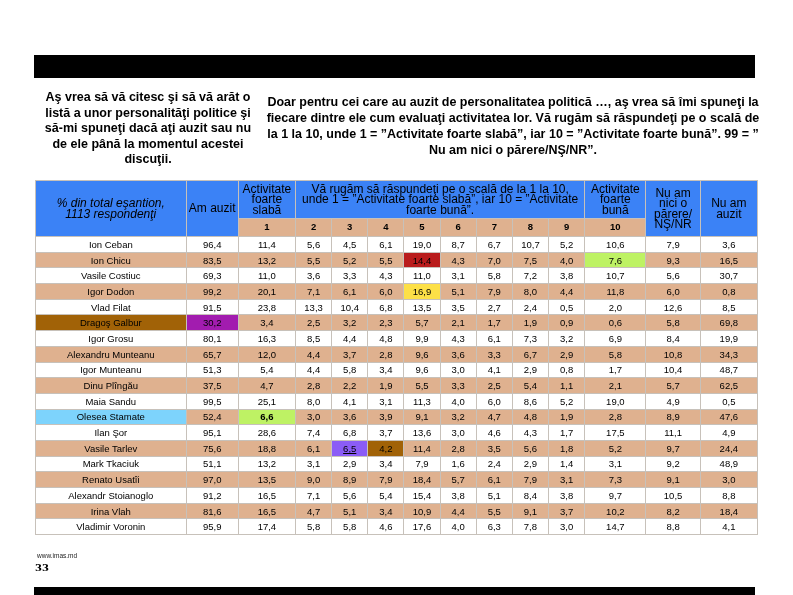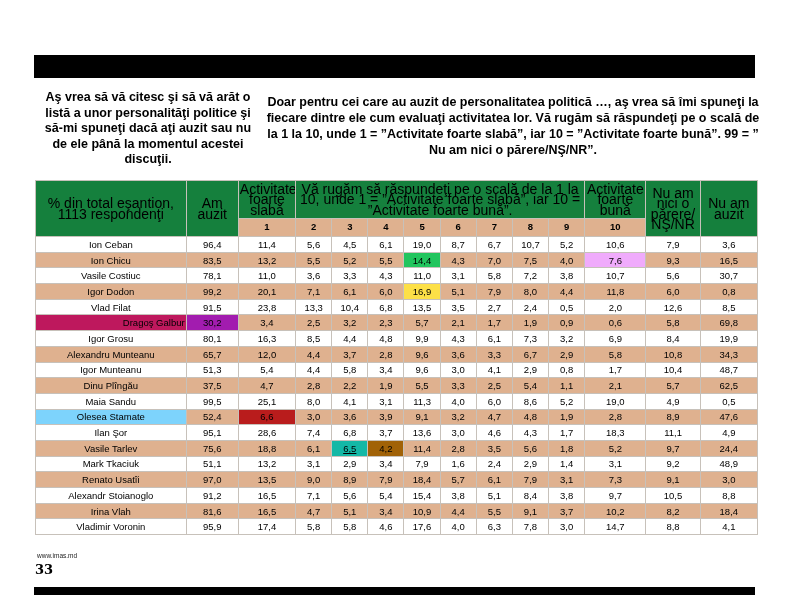--- a/index.html
+++ b/index.html
@@ -20,32 +20,32 @@
   }
 
   table.results {
     position:absolute; left:35px; top:180px; width:723px;
     border-collapse:collapse; table-layout:fixed; font-size:9.5px;
   }
   table.results th, table.results td {
     border:1px solid #c7c1ba; padding:0 1px; text-align:center;
     vertical-align:middle; font-weight:normal; overflow:hidden;
   }
-  thead th { font-size:14px; line-height:10.5px; background:#15803d; }
-  th.percent { text-align:left; font-weight:bold; padding-left:6px; white-space:pre-line; }
+  thead th { font-size:12px; line-height:10.5px; background:#3b82f6; }
+  th.percent { text-align:left; font-style:italic; font-weight:bold; padding-left:6px; white-space:pre-line; }
   th.am-auzit-h { font-weight:bold; }
   th.note { font-weight:bold; }
   tr.nums th { font-weight:bold; font-size:9.5px; height:17px; }
   thead tr.top-h th { height:37px; }
   tbody td { height:14.7px; }
   td.b { font-weight:bold; }
 
   .footer-url { position:absolute; left:37px; top:552px; font-size:6.5px; color:#222; }
   .page-number {
-    position:absolute; left:35px; top:562px; font-size:13px; font-weight:bold;
+    position:absolute; left:35px; top:562px; font-size:10px; font-weight:bold;
     font-family:"DejaVu Serif", serif;
   }
 </style>
 </head>
 <body>
 
 <div class="page">
 
   <div class="top-bar"></div>
 
@@ -110,32 +110,32 @@
           <td>7,9</td>
           <td class="b">3,6</td>
         </tr>
         <tr>
           <td style="background: rgb(223, 177, 143);">Ion Chicu</td>
           <td class="b" style="background: rgb(223, 177, 143);">83,5</td>
           <td style="background: rgb(223, 177, 143);">13,2</td>
           <td style="background: rgb(223, 177, 143);">5,5</td>
           <td style="background: rgb(223, 177, 143);">5,2</td>
           <td style="background: rgb(223, 177, 143);">5,5</td>
-          <td style="background: #22c55e;">14,4</td>
+          <td style="background: #b91c1c;">14,4</td>
           <td style="background: rgb(223, 177, 143);">4,3</td>
           <td style="background: rgb(223, 177, 143);">7,0</td>
           <td style="background: rgb(223, 177, 143);">7,5</td>
           <td style="background: rgb(223, 177, 143);">4,0</td>
-          <td style="background: #f0abfc;">7,6</td>
+          <td style="background: #bef264;">7,6</td>
           <td style="background: rgb(223, 177, 143);">9,3</td>
           <td class="b" style="background: rgb(223, 177, 143);">16,5</td>
         </tr>
         <tr>
           <td>Vasile Costiuc</td>
-          <td class="b">78,1</td>
+          <td class="b">69,3</td>
           <td>11,0</td>
           <td>3,6</td>
           <td>3,3</td>
           <td>4,3</td>
           <td>11,0</td>
           <td>3,1</td>
           <td>5,8</td>
           <td>7,2</td>
           <td>3,8</td>
           <td>10,7</td>
@@ -168,21 +168,21 @@
           <td>13,5</td>
           <td>3,5</td>
           <td>2,7</td>
           <td>2,4</td>
           <td>0,5</td>
           <td>2,0</td>
           <td>12,6</td>
           <td class="b">8,5</td>
         </tr>
         <tr>
-          <td style="background: #be185d; text-align: right;">Dragoş Galbur</td>
+          <td style="background: #a16207;">Dragoş Galbur</td>
           <td class="b" style="background: #a21caf;">30,2</td>
           <td style="background: rgb(223, 177, 143);">3,4</td>
           <td style="background: rgb(223, 177, 143);">2,5</td>
           <td style="background: rgb(223, 177, 143);">3,2</td>
           <td style="background: rgb(223, 177, 143);">2,3</td>
           <td style="background: rgb(223, 177, 143);">5,7</td>
           <td style="background: rgb(223, 177, 143);">2,1</td>
           <td style="background: rgb(223, 177, 143);">1,7</td>
           <td style="background: rgb(223, 177, 143);">1,9</td>
           <td style="background: rgb(223, 177, 143);">0,9</td>
@@ -266,21 +266,21 @@
           <td>6,0</td>
           <td>8,6</td>
           <td>5,2</td>
           <td>19,0</td>
           <td>4,9</td>
           <td class="b">0,5</td>
         </tr>
         <tr>
           <td style="background: #7dd3fc;">Olesea Stamate</td>
           <td class="b" style="background: rgb(223, 177, 143);">52,4</td>
-          <td style="background: #b91c1c;">6,6</td>
+          <td style="background: #bef264; font-weight: bold;">6,6</td>
           <td style="background: rgb(223, 177, 143);">3,0</td>
           <td style="background: rgb(223, 177, 143);">3,6</td>
           <td style="background: rgb(223, 177, 143);">3,9</td>
           <td style="background: rgb(223, 177, 143);">9,1</td>
           <td style="background: rgb(223, 177, 143);">3,2</td>
           <td style="background: rgb(223, 177, 143);">4,7</td>
           <td style="background: rgb(223, 177, 143);">4,8</td>
           <td style="background: rgb(223, 177, 143);">1,9</td>
           <td style="background: rgb(223, 177, 143);">2,8</td>
           <td style="background: rgb(223, 177, 143);">8,9</td>
@@ -291,30 +291,30 @@
           <td class="b">95,1</td>
           <td>28,6</td>
           <td>7,4</td>
           <td>6,8</td>
           <td>3,7</td>
           <td>13,6</td>
           <td>3,0</td>
           <td>4,6</td>
           <td>4,3</td>
           <td>1,7</td>
-          <td>18,3</td>
+          <td>17,5</td>
           <td>11,1</td>
           <td class="b">4,9</td>
         </tr>
         <tr>
           <td style="background: rgb(223, 177, 143);">Vasile Tarlev</td>
           <td class="b" style="background: rgb(223, 177, 143);">75,6</td>
           <td style="background: rgb(223, 177, 143);">18,8</td>
           <td style="background: rgb(223, 177, 143);">6,1</td>
-          <td style="background: #14b8a6; text-decoration: underline;">6,5</td>
+          <td style="background: #8b5cf6; text-decoration: underline;">6,5</td>
           <td style="background: #a16207;">4,2</td>
           <td style="background: rgb(223, 177, 143);">11,4</td>
           <td style="background: rgb(223, 177, 143);">2,8</td>
           <td style="background: rgb(223, 177, 143);">3,5</td>
           <td style="background: rgb(223, 177, 143);">5,6</td>
           <td style="background: rgb(223, 177, 143);">1,8</td>
           <td style="background: rgb(223, 177, 143);">5,2</td>
           <td style="background: rgb(223, 177, 143);">9,7</td>
           <td class="b" style="background: rgb(223, 177, 143);">24,4</td>
         </tr>

